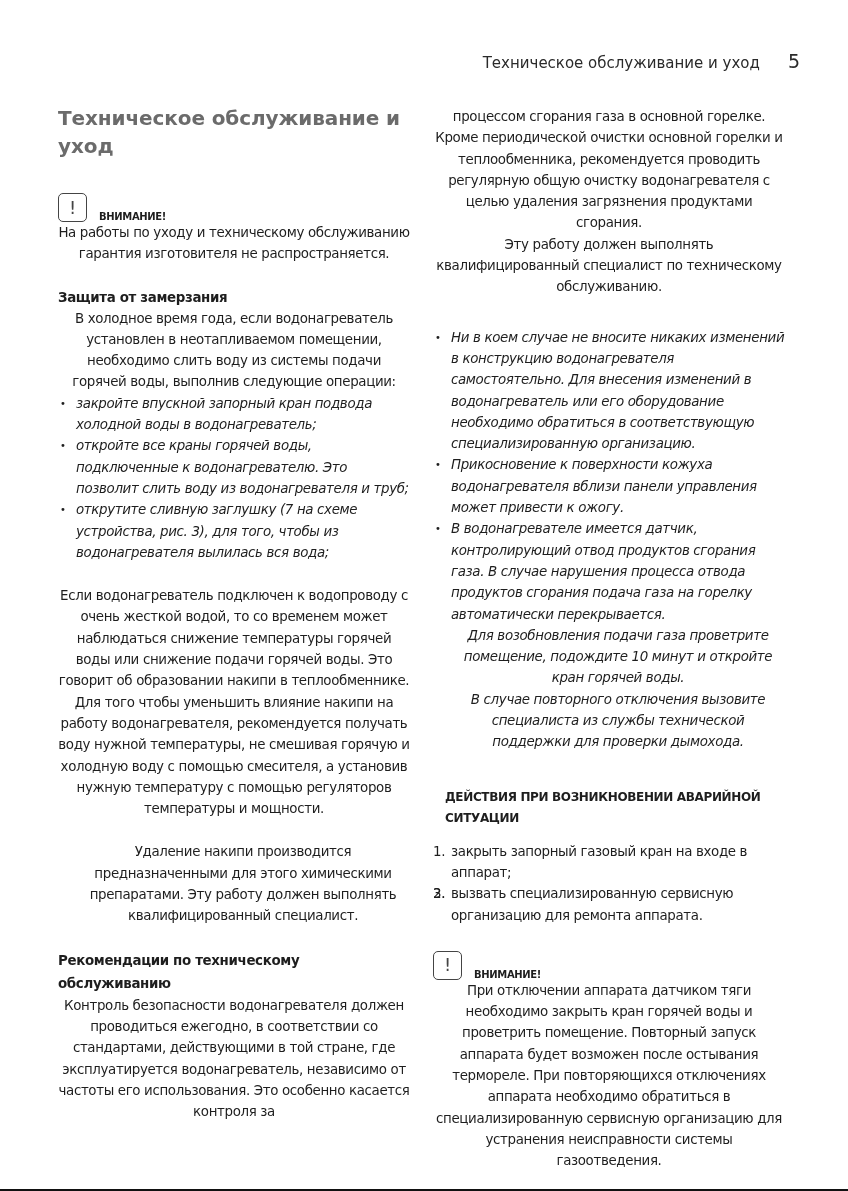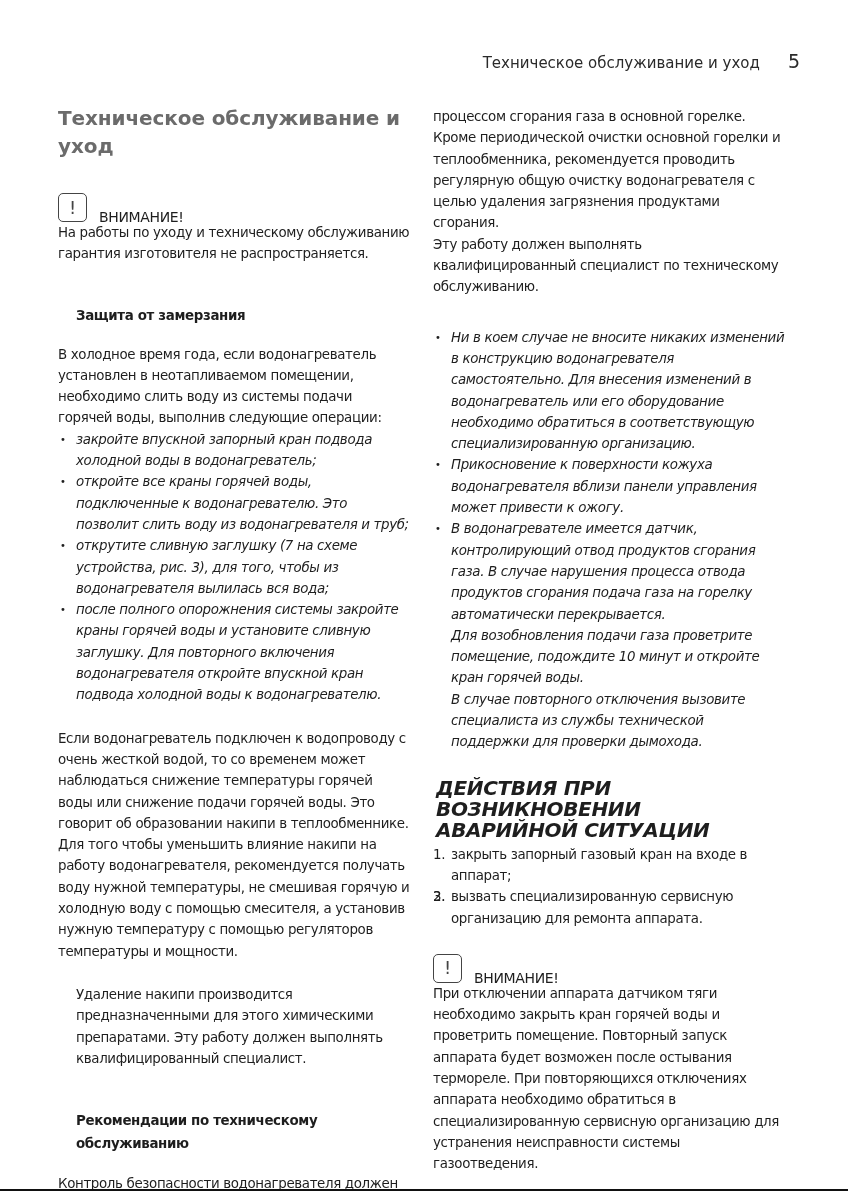--- a/index.html
+++ b/index.html
@@ -14,32 +14,32 @@
   .running-header .page-num { margin-left: 28px; font-size: 19px; }
   .col { position: absolute; top: 104px; width: 352px; font-size: 13.4px; line-height: 21.3px; letter-spacing: -0.35px; }
   .col-left { left: 58px; }
   .col-right { left: 433px; top: 106px; }
   .title { font-size: 20px; font-weight: bold; color: #6b6b6b; margin: 0 0 26px 0; line-height: 28px; letter-spacing: -0.1px; }
   .warn { display: flex; align-items: flex-end; margin-bottom: 0; height: 36px; }
   .warn-icon {
     width: 29px; height: 29px; border: 1.3px solid #444; border-radius: 5px; box-sizing: border-box;
     display: flex; align-items: center; justify-content: center; color: #444; font-size: 18px; line-height: 18px; font-weight: normal;
   }
-  .warn-label { font-weight: normal; font-size: 14px; margin-left: 12px; line-height: 16px; margin-bottom: -3px; }
-  p { margin: 0; }
-  h3 { margin: 18px; font-size: 13.4px; font-weight: bold; line-height: 21px; }
+  .warn-label { font-weight: bold; font-size: 10px; margin-left: 12px; line-height: 16px; margin-bottom: -3px; }
+  p { margin: 0; text-align: center; }
+  h3 { margin: 0; font-size: 13.4px; font-weight: bold; line-height: 21px; }
   .gap { height: 21px; }
   ul.bullets { list-style: none; padding: 0; margin: 0; font-style: italic; }
   ul.bullets li { position: relative; padding-left: 18px; }
   ul.bullets li::before { content: "•"; position: absolute; left: 2px; top: 0; font-size: 10px; }
   ol.nums { list-style: none; padding: 0; margin: 0; }
   ol.nums li { position: relative; padding-left: 18px; }
   ol.nums li .n { position: absolute; left: 0; top: 0; }
   .indent { padding-left: 18px; }
-  .big-head { font-size: 20px; font-weight: bold; line-height: 21px; margin: 3px; text-transform: none; font-style: italic; }
+  .big-head { font-size: 12px; font-weight: bold; line-height: 21px; margin: 12px; text-transform: none; }
   .bottom-line { position: absolute; left: 0; right: 0; bottom: 0; height: 2px; background: #111; }
 </style>
 </head>
 <body>
 
 <div class="running-header">
   <span>Техническое обслуживание и уход</span>
   <span class="page-num">5</span>
 </div>
 
@@ -52,21 +52,20 @@
   </div>
   <p>На работы по уходу и техническому обслуживанию гарантия изготовителя не распространяется.</p>
 
   <div class="gap" style="height:22px"></div>
   <h3>Защита от замерзания</h3>
   <p>В холодное время года, если водонагреватель установлен в неотапливаемом помещении, необходимо слить воду из системы подачи горячей воды, выполнив следующие операции:</p>
   <ul class="bullets">
     <li>закройте впускной запорный кран подвода холодной воды в водонагреватель;</li>
     <li>откройте все краны горячей воды, подключенные к водонагревателю. Это позволит слить воду из водонагревателя и труб;</li>
     <li>открутите сливную заглушку (7 на схеме устройства, рис. 3), для того, чтобы из водонагревателя вылилась вся вода;</li>
-    <li>после полного опорожнения системы закройте краны горячей воды и установите сливную заглушку. Для повторного включения водонагревателя откройте впускной кран подвода холодной воды к водонагревателю.</li>
   </ul>
 
   <div class="gap" style="height:22px"></div>
   <p>Если водонагреватель подключен к водопроводу с очень жесткой водой, то со временем может наблюдаться снижение температуры горячей воды или снижение подачи горячей воды. Это говорит об образовании накипи в теплообменнике. Для того чтобы уменьшить влияние накипи на работу водонагревателя, рекомендуется получать воду нужной температуры, не смешивая горячую и холодную воду с помощью смесителя, а установив нужную температуру с помощью регуляторов температуры и мощности.</p>
 
   <div class="gap" style="height:22px"></div>
   <p class="indent">Удаление накипи производится предназначенными для этого химическими препаратами. Эту работу должен выполнять квалифицированный специалист.</p>
 
   <div class="gap" style="height:22px"></div>
   <h3 style="line-height:23px">Рекомендации по техническому обслуживанию</h3>

